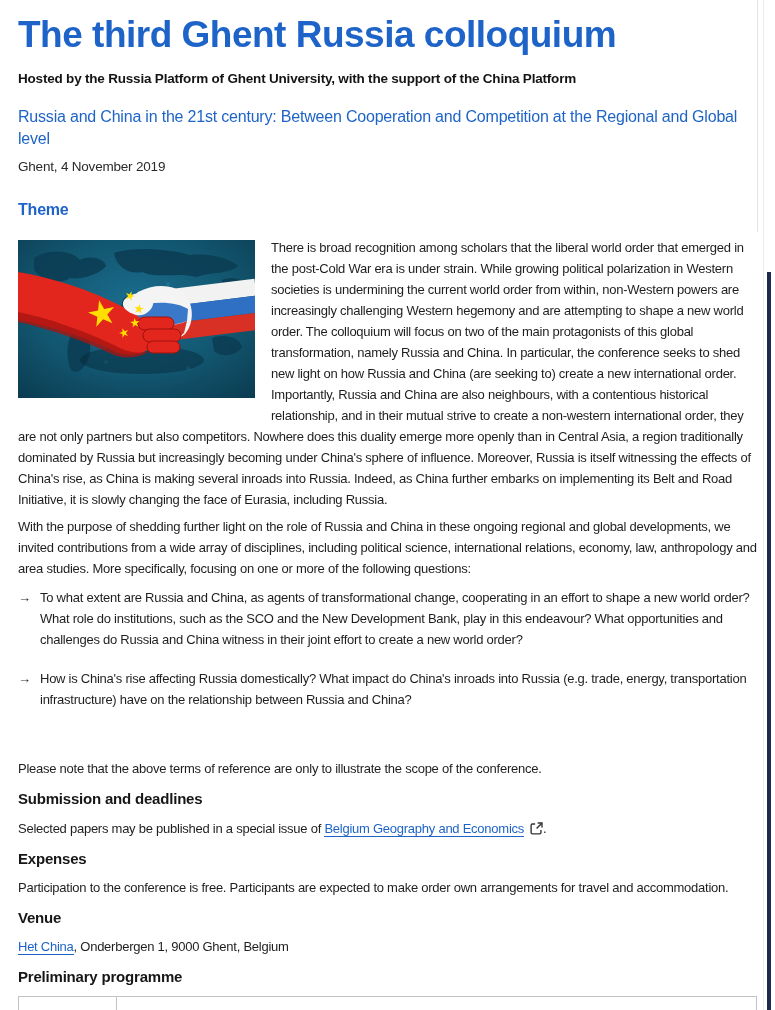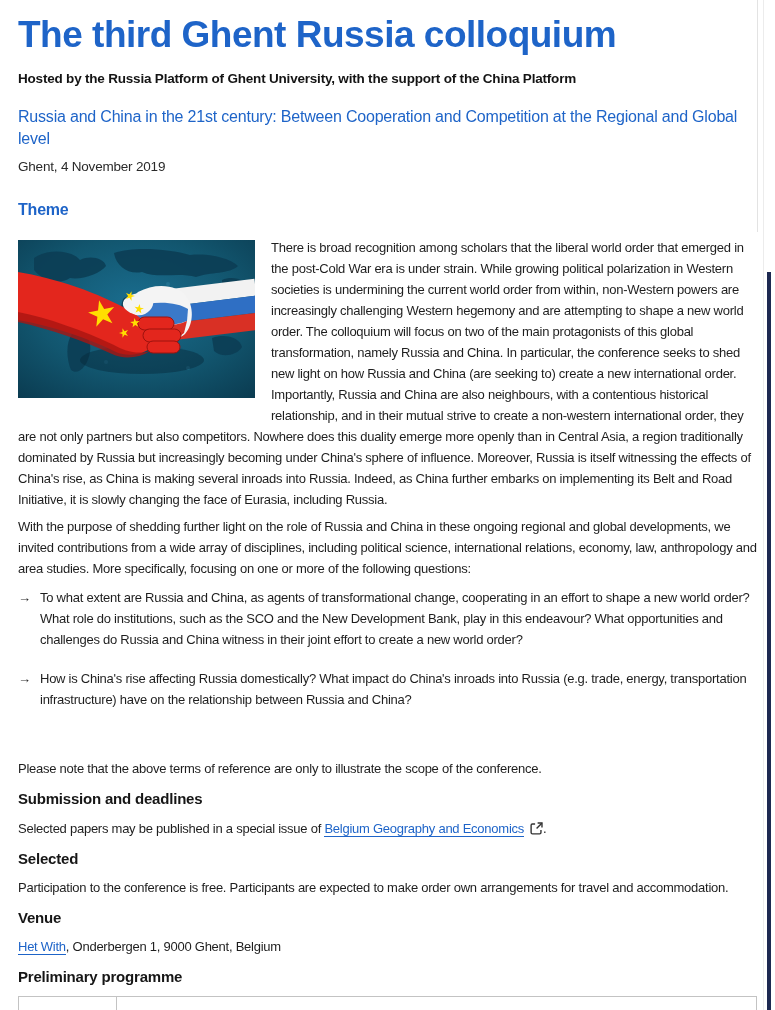--- a/index.html
+++ b/index.html
@@ -151,26 +151,26 @@
 
 <h3 class="abs section-dark" style="top:790px;">Submission and deadlines</h3>
 <p class="abs body-text" style="top:818px;">
   <span>Selected papers may be published in a special issue of </span><a class="doc-link">Belgium Geography and Economics</a><span class="ext-icon"><svg width="13" height="13" viewBox="0 0 14 14">
         <path d="M5.5 2.2H2.6C1.8 2.2 1.2 2.8 1.2 3.6v7.8c0 .8.6 1.4 1.4 1.4h7.8c.8 0 1.4-.6 1.4-1.4V8.5" fill="none" stroke="#333" stroke-width="1.5"></path>
         <path d="M8.2 1.1h4.7v4.7" fill="none" stroke="#333" stroke-width="1.5"></path>
         <path d="M12.7 1.3L7.1 6.9" fill="none" stroke="#333" stroke-width="1.5"></path>
       </svg></span><span>.</span>
 </p>
 
-<h3 class="abs section-dark" style="top:850px;">Selected</h3>
+<h3 class="abs section-dark" style="top:850px;">Expenses</h3>
 <p class="abs body-text" style="top:877px;">Participation to the conference is free. Participants are expected to make order own arrangements for travel and accommodation.</p>
 
 <h3 class="abs section-dark" style="top:909px;">Venue</h3>
 <p class="abs body-text" style="top:936px;">
-  <a class="doc-link">Het With</a><span>, Onderbergen 1, 9000 Ghent, Belgium</span>
+  <a class="doc-link">Het China</a><span>, Onderbergen 1, 9000 Ghent, Belgium</span>
 </p>
 
 <h3 class="abs section-dark" style="top:968px;">Preliminary programme</h3>
 <table class="abs programme" style="top:996px;">
   <tbody>
       <tr>
     <td class="col-time"></td>
     <td></td>
   </tr>
 </tbody>

